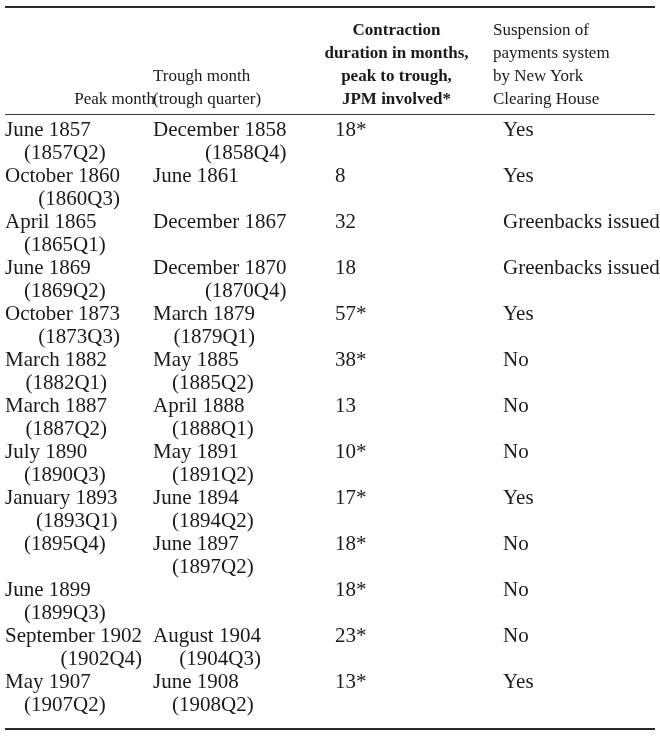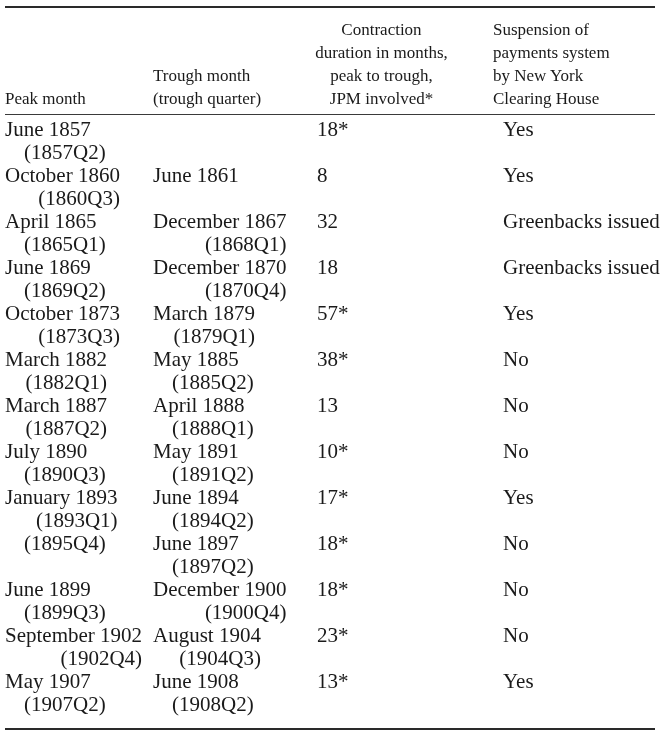--- a/index.html
+++ b/index.html
@@ -3,31 +3,31 @@
 <meta charset="utf-8">
 <style>
   html, body { margin: 0; padding: 0; background: #ffffff; }
   body { width: 660px; height: 736px; overflow: hidden; font-family: "Liberation Serif", "DejaVu Serif", serif; color: #1a1a1a; }
   .tbl { position: absolute; left: 5px; top: 6px; width: 650px; }
   .rule-top { position: absolute; left: 0; top: 0; width: 650px; height: 2px; background: #2a2a2a; }
   .rule-mid { position: absolute; left: 0; top: 108px; width: 650px; height: 1px; background: #3a3a3a; }
   .rule-bot { position: absolute; left: 0; top: 722px; width: 650px; height: 2px; background: #2a2a2a; }
   .head { position: absolute; top: 8px; left: 0; width: 650px; height: 100px; font-size: 17px; line-height: 23px; }
   .h { position: absolute; bottom: 4px; }
-  .h1 { left: 0; width: 150px; text-align: left; }
+  .h1 { left: 0; width: 150px; text-align: right; }
   .h2 { left: 148px; width: 145px; text-align: left; }
-  .h3 { left: 288px; width: 177px; text-align: center; }
+  .h3 { left: 303px; width: 177px; text-align: center; font-weight: bold; }
   .h4 { left: 488px; width: 162px; text-align: left; }
   .hl { display: block; white-space: nowrap; }
   .body { position: absolute; top: 112px; left: 0; width: 650px; font-size: 21px; line-height: 23px; }
   .row { position: relative; height: 46px; }
   .c { position: absolute; top: 0; white-space: nowrap; }
   .c1 { left: 0; }
   .c2 { left: 148px; }
-  .c3 { left: 312px; }
+  .c3 { left: 330px; }
   .c4 { left: 498px; }
   .sub { display: block; padding-left: 19px; text-align: right; }
 </style>
 </head>
 <body>
 
 <div class="tbl">
   <div class="rule-top"></div>
 
   <div class="head">
@@ -50,32 +50,33 @@
       <span class="hl">by New York</span>
       <span class="hl">Clearing House</span>
     </div>
   </div>
 
   <div class="rule-mid"></div>
 
   <div class="body">
     <div class="row">
       <div class="c c1"><span>June 1857</span><span class="sub">(1857Q2)</span></div>
+      <div class="c c2"><span>December 1858</span><span class="sub">(1858Q4)</span></div>
       <div class="c c3">18*</div>
       <div class="c c4">Yes</div>
     </div>
     <div class="row">
       <div class="c c1"><span>October 1860</span><span class="sub">(1860Q3)</span></div>
       <div class="c c2"><span>June 1861</span></div>
       <div class="c c3">8</div>
       <div class="c c4">Yes</div>
     </div>
     <div class="row">
       <div class="c c1"><span>April 1865</span><span class="sub">(1865Q1)</span></div>
-      <div class="c c2"><span>December 1867</span><span class="sub">(1868Q1)</span></div>
+      <div class="c c2"><span>December 1867</span></div>
       <div class="c c3">32</div>
       <div class="c c4">Greenbacks issued</div>
     </div>
     <div class="row">
       <div class="c c1"><span>June 1869</span><span class="sub">(1869Q2)</span></div>
       <div class="c c2"><span>December 1870</span><span class="sub">(1870Q4)</span></div>
       <div class="c c3">18</div>
       <div class="c c4">Greenbacks issued</div>
     </div>
     <div class="row">
@@ -109,21 +110,20 @@
       <div class="c c4">Yes</div>
     </div>
     <div class="row">
       <div class="c c1"><span class="sub">(1895Q4)</span></div>
       <div class="c c2"><span>June 1897</span><span class="sub">(1897Q2)</span></div>
       <div class="c c3">18*</div>
       <div class="c c4">No</div>
     </div>
     <div class="row">
       <div class="c c1"><span>June 1899</span><span class="sub">(1899Q3)</span></div>
-      <div class="c c2"><span>December 1900</span><span class="sub">(1900Q4)</span></div>
       <div class="c c3">18*</div>
       <div class="c c4">No</div>
     </div>
     <div class="row">
       <div class="c c1"><span>September 1902</span><span class="sub">(1902Q4)</span></div>
       <div class="c c2"><span>August 1904</span><span class="sub">(1904Q3)</span></div>
       <div class="c c3">23*</div>
       <div class="c c4">No</div>
     </div>
     <div class="row">

